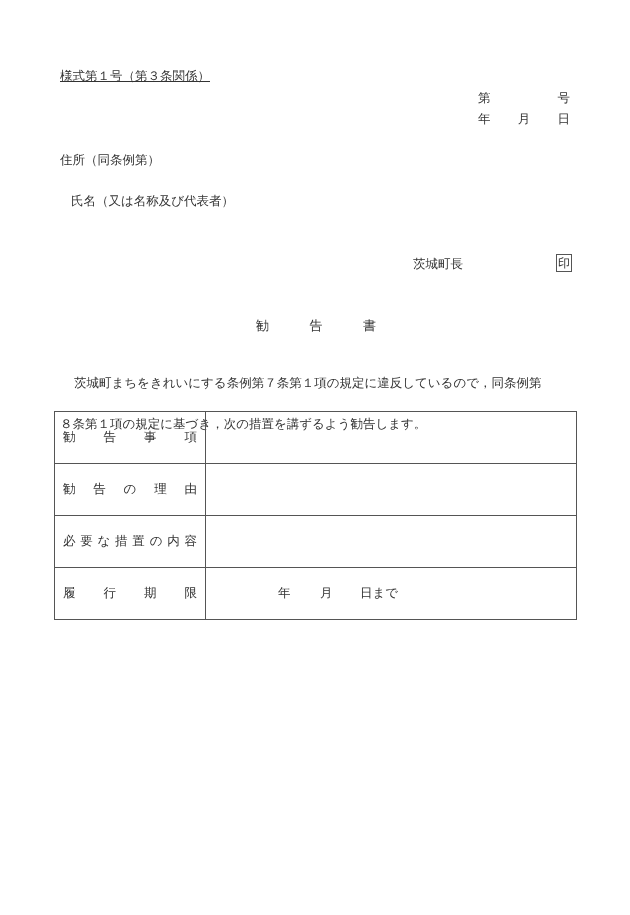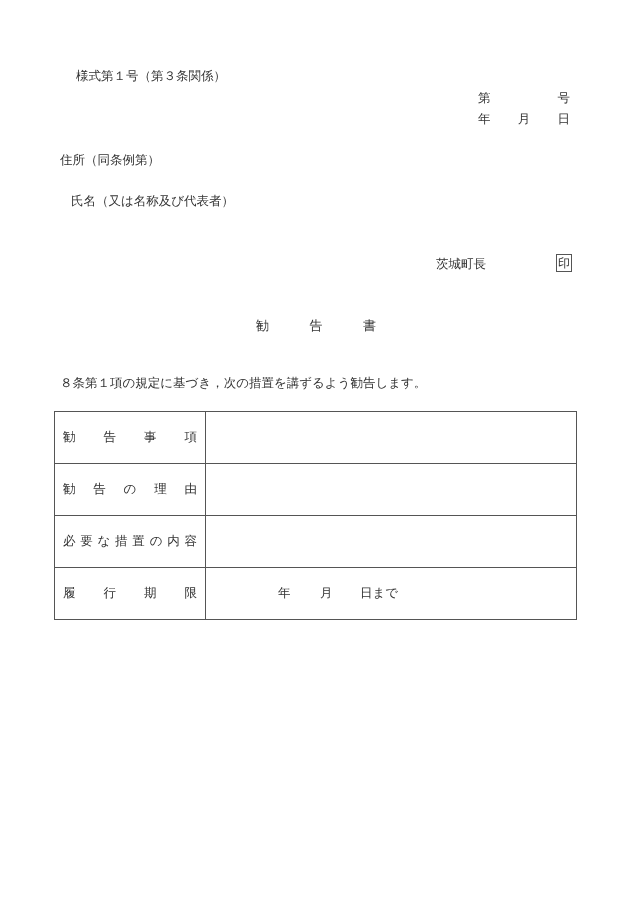--- a/index.html
+++ b/index.html
@@ -1,29 +1,29 @@
 <!DOCTYPE html>
 <html><head>
 <meta charset="utf-8">
 <style>
   html, body { margin:0; padding:0; background:#ffffff; }
   body { width:630px; height:915px; position:relative; overflow:hidden;
          font-family:"DejaVu Serif", "Liberation Serif", serif; color:#333; font-size:12.5px; }
   .abs { position:absolute; white-space:nowrap; line-height:16px; }
-  .form-no { left:76px; top:68px; }
+  .form-no { left:60px; top:68px;text-decoration:underline; }
   .no-line { left:478px; top:90px; width:92px; display:flex; justify-content:space-between; }
   .date-line { left:478px; top:111px; width:92px; display:flex; justify-content:space-between; }
   .addr { left:60px; top:152px; }
   .name { left:71px; top:193px; }
-  .mayor { left:436px; top:256px; }
+  .mayor { left:413px; top:256px; }
   .seal { left:556px; top:254px; width:14px; height:16px; border:1px solid #555; font-size:12px; line-height:16px; text-align:center; }
   .title { left:256px; top:318px; width:120px; display:flex; justify-content:space-between; font-size:13px; }
   .body-text { left:60px; top:372px; width:520px; white-space:normal; line-height:21px; }
   .body-text .l1 { display:block; padding-left:14px; }
-  .body-text .l2 { display:block; }
+  .body-text .l2 { display:block;margin-top:20px; }
   table.form { position:absolute; left:54px; top:411px; width:523px; border-collapse:collapse; }
   table.form td { border:1px solid #555; height:51px; padding:0; }
   table.form td.label { width:150px; }
   .label-inner { display:flex; justify-content:space-between; padding:0 8px 0 8px; }
   .value-cell { padding-left:72px !important; }
   .deadline { display:flex; gap:0; }
   .deadline span { display:inline-block; }
 </style>
 </head>
 <body>
@@ -46,20 +46,21 @@
 <div class="abs mayor">茨城町長</div>
 <div class="abs seal">印</div>
 
 <div class="abs title">
   <span>勧</span>
   <span>告</span>
   <span>書</span>
 </div>
 
 <div class="abs body-text">
+  <span class="l1">茨城町まちをきれいにする条例第７条第１項の規定に違反しているので，同条例第</span>
   <span class="l2">８条第１項の規定に基づき，次の措置を講ずるよう勧告します。</span>
 </div>
 
 <table class="form">
   <tbody>
       <tr>
     <td class="label">
       <div class="label-inner">
         <span>勧</span>
         <span>告</span>

